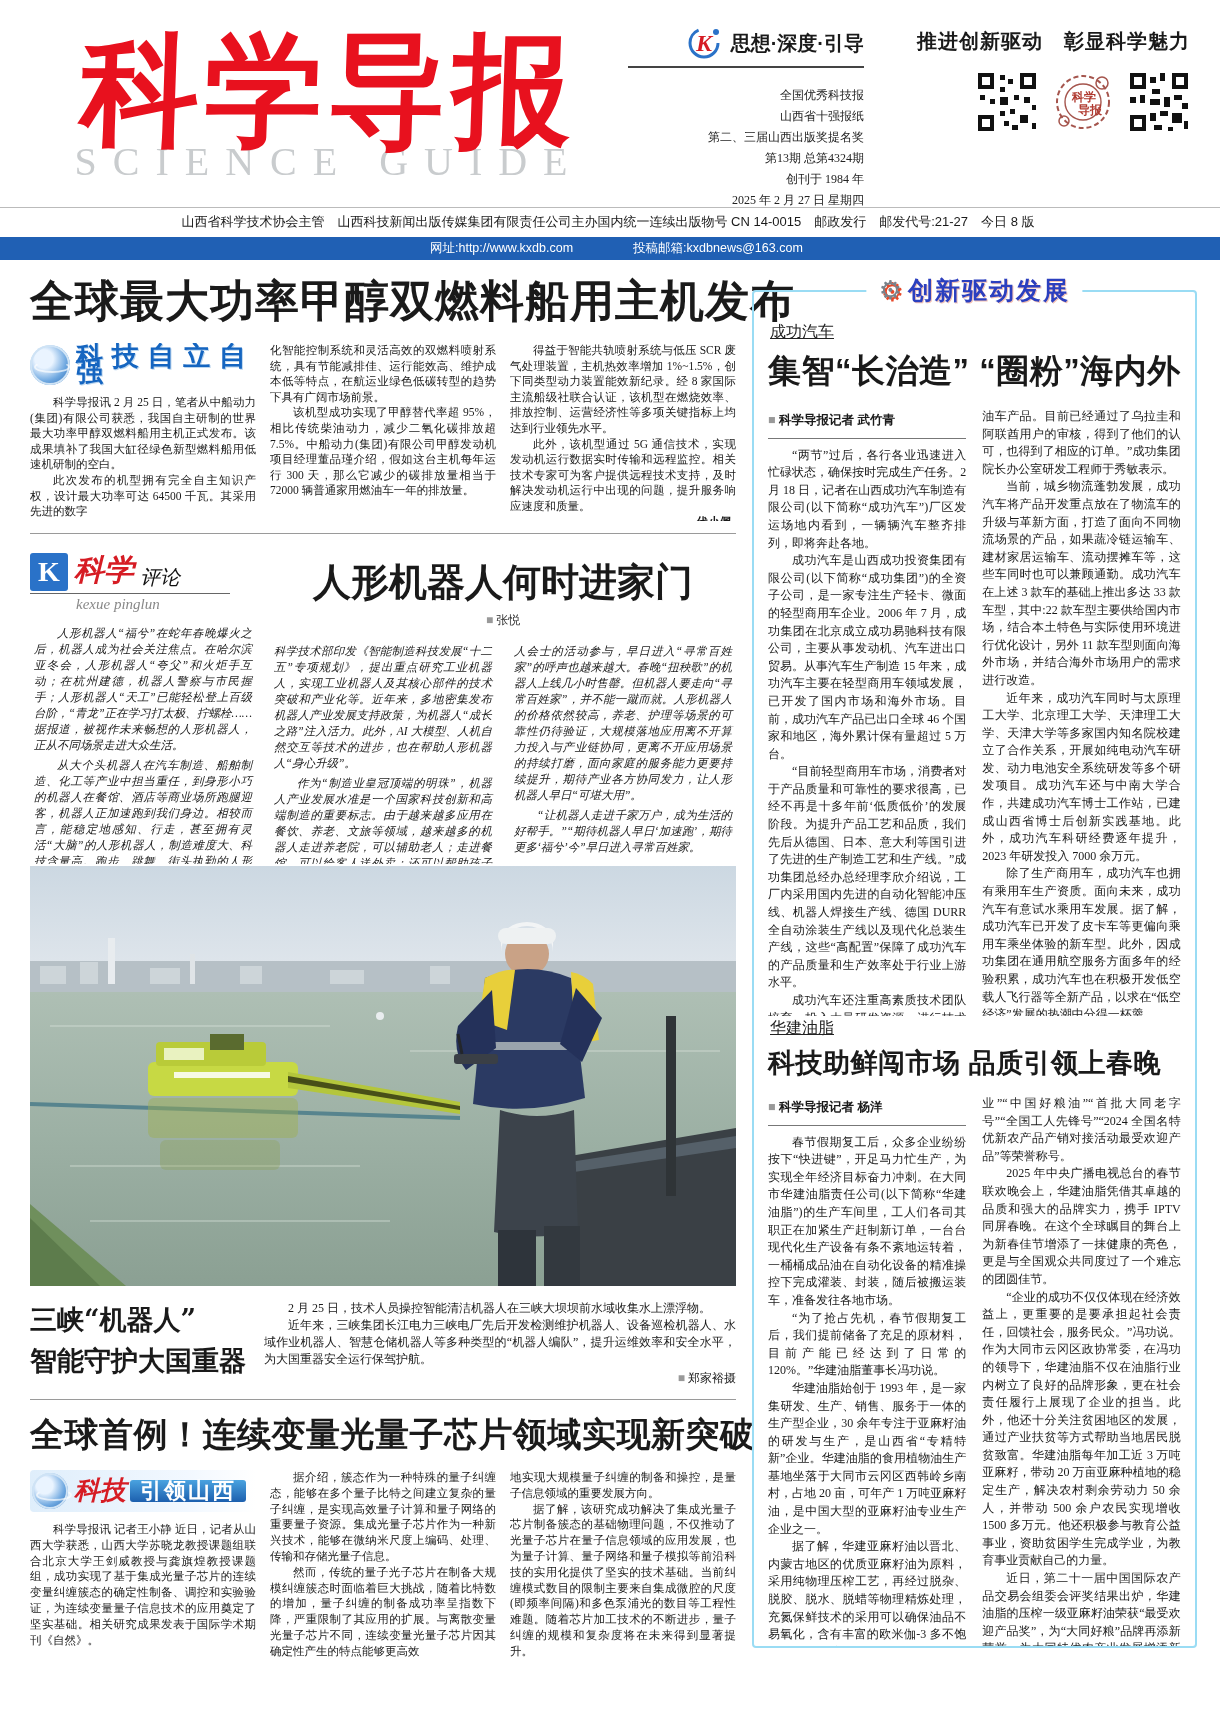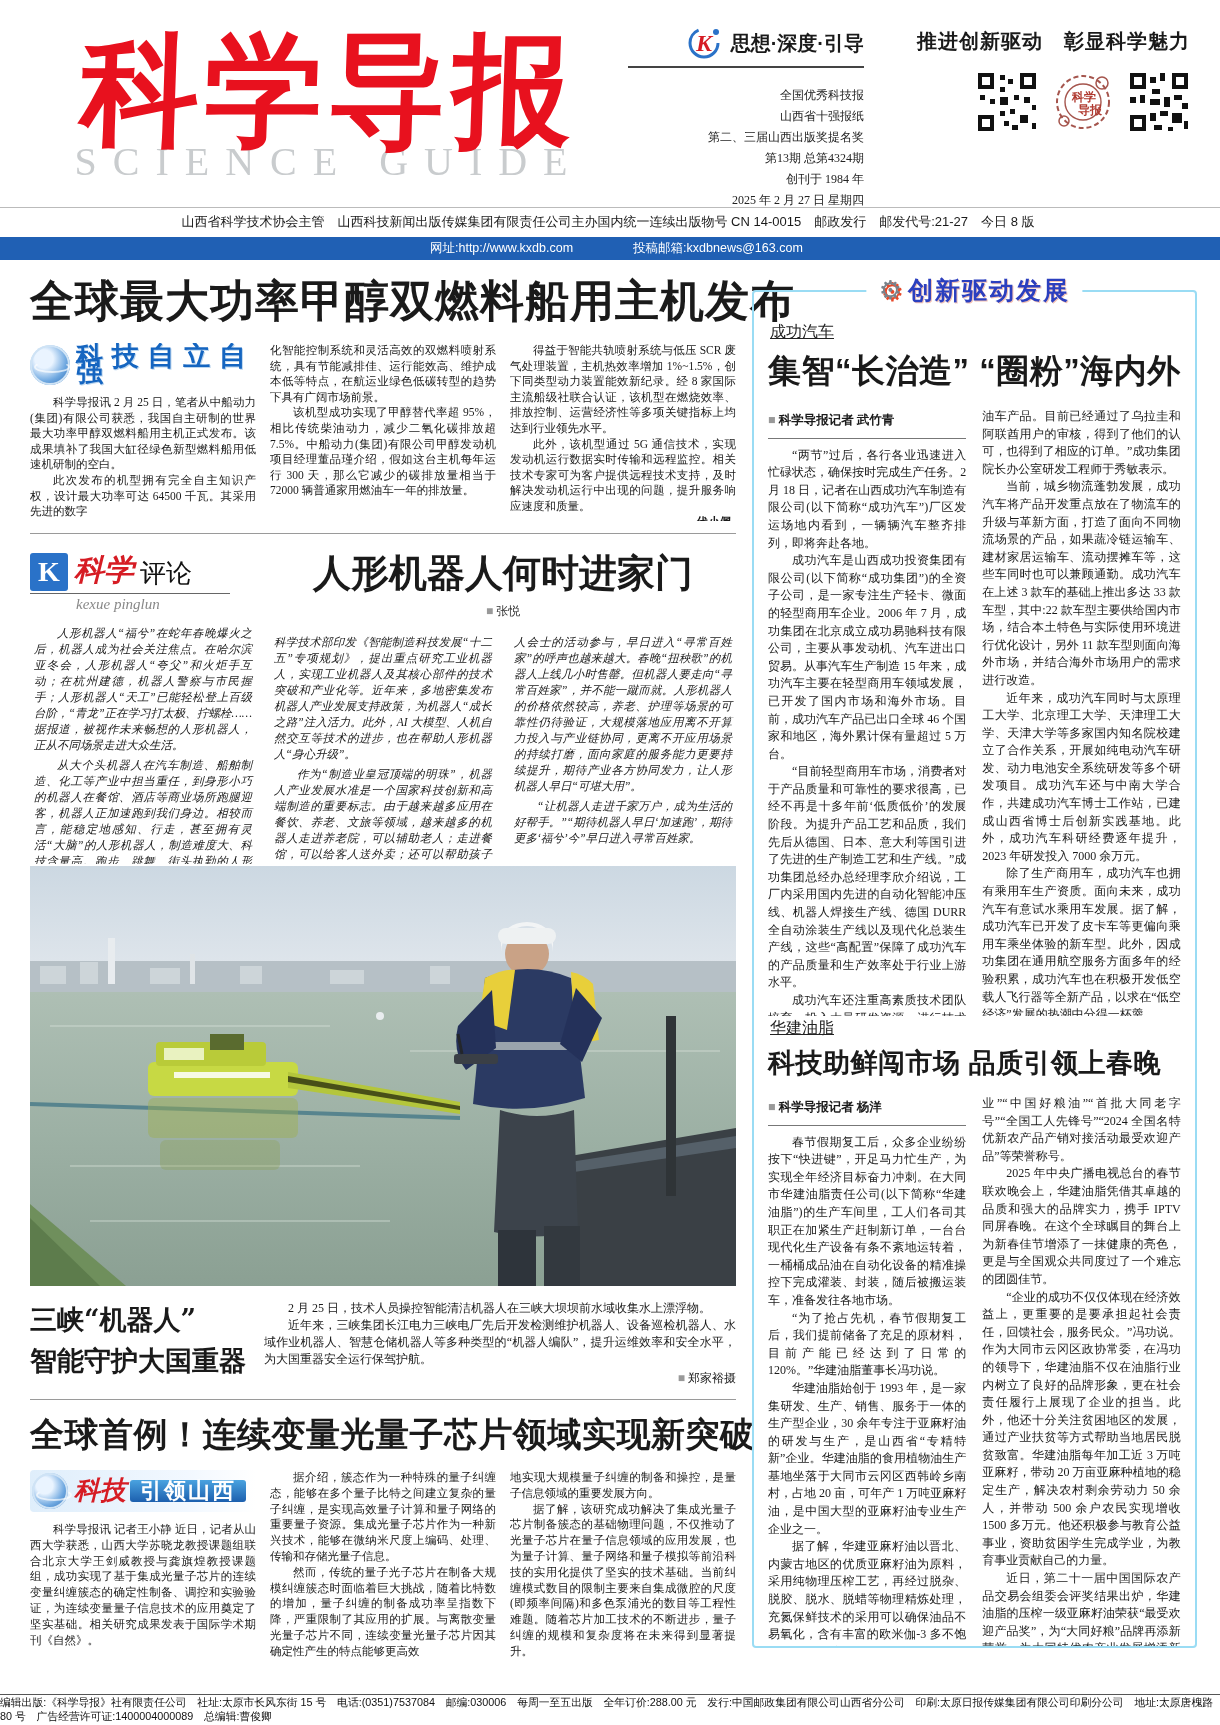--- a/index.html
+++ b/index.html
@@ -45,27 +45,27 @@
 
   .hr{border:none;border-top:1px solid #9a9a9a;margin:12px 0;}
 
   
   .commentary{display:flex;gap:14px;height:318px;overflow:hidden;}
   .c-col1{width:226px;flex:none;}
   .klogo-block{margin:4px 0 12px 0;}
   .klogo-row{display:flex;align-items:flex-end;gap:6px;border-bottom:1px solid #666;padding-bottom:2px;width:200px;}
   .ksq{width:38px;height:38px;background:#2a72c8;color:#fff;font-weight:900;font-size:28px;font-family:"Liberation Serif",serif;display:flex;align-items:center;justify-content:center;border-radius:3px;}
   .kx-red{font-size:30px;font-weight:900;color:#d61c24;font-style:italic;font-family:"DejaVu Serif",serif;}
-  .kx-black{font-size:26px;color:#111;}
+  .kx-black{font-size:20px;color:#111;font-style:italic;}
   .kpinyin{font-size:15px;color:#888;font-style:italic;margin-top:2px;padding-left:46px;font-family:"Liberation Serif",serif;}
   .c-text{font-size:11.5px;line-height:16px;text-align:justify;font-style:italic;}
   .c-text p{margin:4px;text-indent:2em;}
   .c-text p.cont{text-indent:0;}
   .c-right{flex:1;}
-  .h-comment{text-align:center;font-size:38px;font-weight:700;font-family:"Liberation Sans",sans-serif;margin:2px 0 4px 0;}
+  .h-comment{text-align:center;font-size:38px;font-weight:700;font-family:"Liberation Sans",sans-serif;margin:11px 0 4px 0;}
   .c-author{text-align:center;font-size:12px;color:#333;margin-bottom:10px;}
   .c-author .sq{color:#999;}
   .c-cols{display:flex;gap:14px;height:236px;overflow:hidden;}
   .c-cols>div{flex:1;}
 
   
   .photo{width:706px;height:420px;margin-top:2px;}
   .cap-row{display:flex;gap:16px;margin:10px 0 2px 0;}
   .cap-title{width:218px;font-size:27px;font-weight:700;line-height:1.5;font-family:"DejaVu Serif",serif;}
   .cap-text{flex:1;font-size:12px;line-height:17px;text-align:justify;}
@@ -89,21 +89,21 @@
   .badge-cx{position:absolute;top:-16px;left:50%;transform:translateX(-50%);background:#fff;padding:0 12px;display:flex;align-items:center;gap:6px;}
   .gear{font-size:26px;line-height:1;color:#7a828a;text-shadow:2px 2px 0 #e8492a;}
   .badge-cx-text{font-size:25px;font-weight:900;color:#2b3fbf;font-family:"Liberation Sans",sans-serif;letter-spacing:2px;text-shadow:1px 1px 0 #f3c2b4;}
   .kicker{font-size:16px;color:#222;margin:2px 0 6px 2px;font-family:"Liberation Sans",sans-serif;text-decoration:underline;}
   .h-rail{font-size:33px;font-weight:900;font-family:"Liberation Sans",sans-serif;margin:0 0 14px 0;white-space:nowrap;letter-spacing:.5px;}
   .h-rail2{font-size:27px;}
   .r-cols{display:flex;gap:16px;overflow:hidden;}
   .r-cols>div{flex:1;font-size:12px;line-height:17.6px;text-align:justify;}
   .r-cols p{margin:0;text-indent:2em;}
   .r-cols p.cont{text-indent:0;}
-  .r-byline{font-size:12.5px;font-weight:700;font-family:Liberation Serif, serif;border-bottom:1px solid #777;padding:4px 0 8px 0;margin-bottom:8px;}
+  .r-byline{font-size:12.5px;font-weight:700;font-family:Liberation Sans, sans-serif;border-bottom:1px solid #777;padding:4px 0 8px 0;margin-bottom:8px;}
   .r-byline .sq{color:#999;}
   .auto-cols{height:608px;}
   .oil-cols{height:560px;}
 
   
   .footer{position:absolute;left:0;right:0;bottom:0;height:30px;border-top:1px solid #555;display:flex;align-items:center;justify-content:center;font-size:10.8px;font-family:"Liberation Sans",sans-serif;color:#111;background:#fff;}
 </style>
 </head>
 <body>
 
@@ -442,17 +442,14 @@
               <p>2025 年中央广播电视总台的春节联欢晚会上，华建油脂凭借其卓越的品质和强大的品牌实力，携手 IPTV 同屏春晚。在这个全球瞩目的舞台上为新春佳节增添了一抹健康的亮色，更是与全国观众共同度过了一个难忘的团圆佳节。</p>
               <p>“企业的成功不仅仅体现在经济效益上，更重要的是要承担起社会责任，回馈社会，服务民众。”冯功说。作为大同市云冈区政协常委，在冯功的领导下，华建油脂不仅在油脂行业内树立了良好的品牌形象，更在社会责任履行上展现了企业的担当。此外，他还十分关注贫困地区的发展，通过产业扶贫等方式帮助当地居民脱贫致富。华建油脂每年加工近 3 万吨亚麻籽，带动 20 万亩亚麻种植地的稳定生产，解决农村剩余劳动力 50 余人，并带动 500 余户农民实现增收 1500 多万元。他还积极参与教育公益事业，资助贫困学生完成学业，为教育事业贡献自己的力量。</p>
               <p>近日，第二十一届中国国际农产品交易会组委会评奖结果出炉，华建油脂的压榨一级亚麻籽油荣获“最受欢迎产品奖”，为“大同好粮”品牌再添新荣誉，为大同特优农产业发展增添新动力。</p>
             </div>
         </div>
 
       </div>
     </aside>
   </div>
 
-  <footer class="footer">
-    <span>编辑出版:《科学导报》社有限责任公司　社址:太原市长风东街 15 号　电话:(0351)7537084　邮编:030006　每周一至五出版　全年订价:288.00 元　发行:中国邮政集团有限公司山西省分公司　印刷:太原日报传媒集团有限公司印刷分公司　地址:太原唐槐路 80 号　广告经营许可证:1400004000089　总编辑:曹俊卿</span>
-  </footer>
 
 </div>
 
 </body></html>

